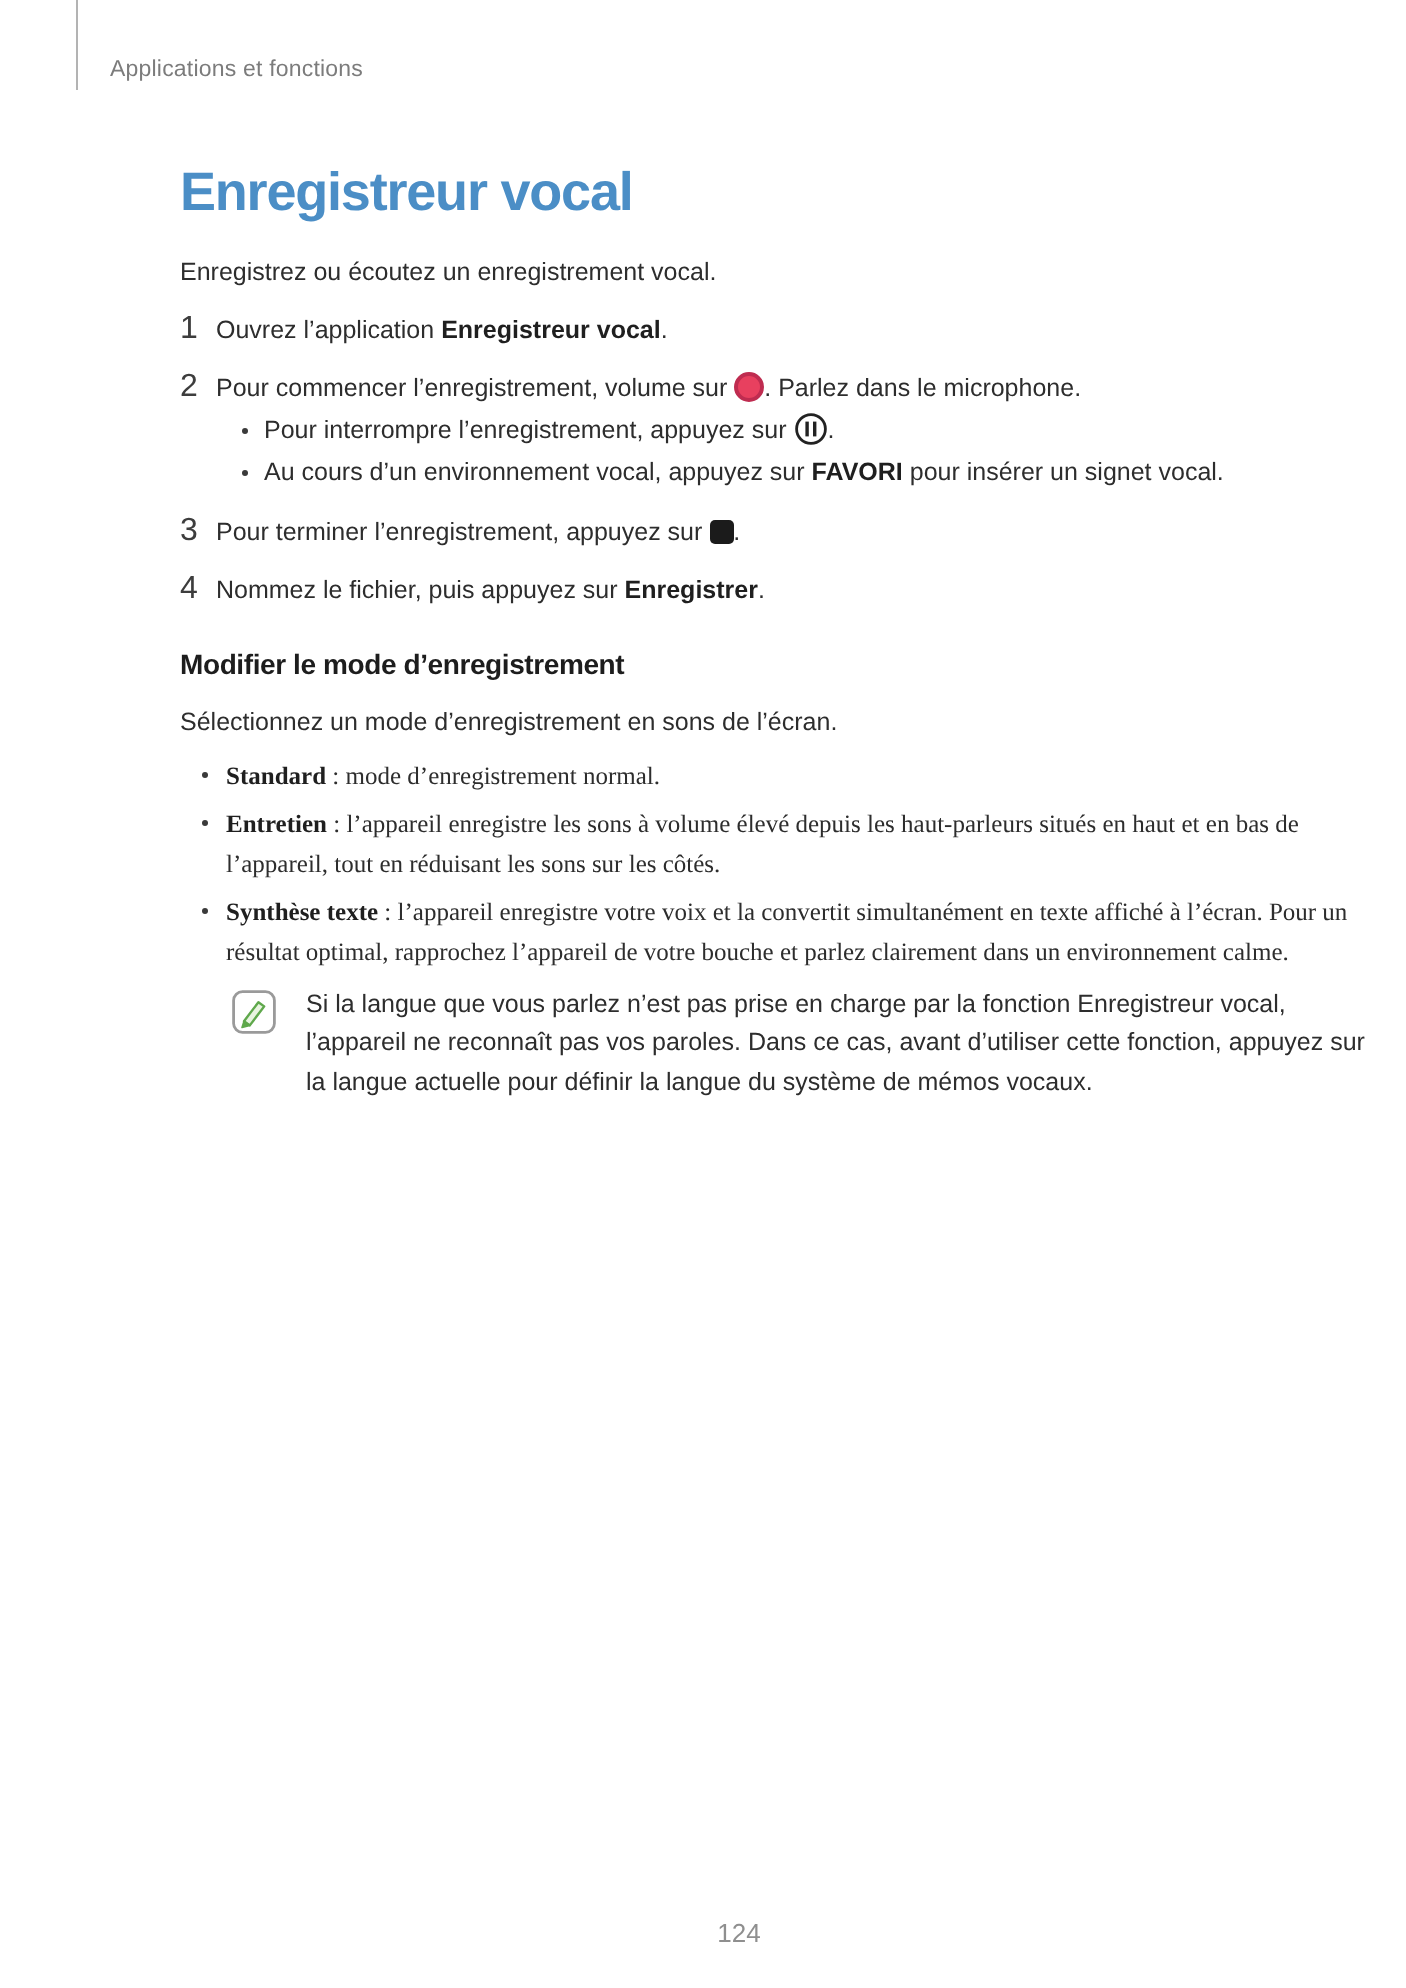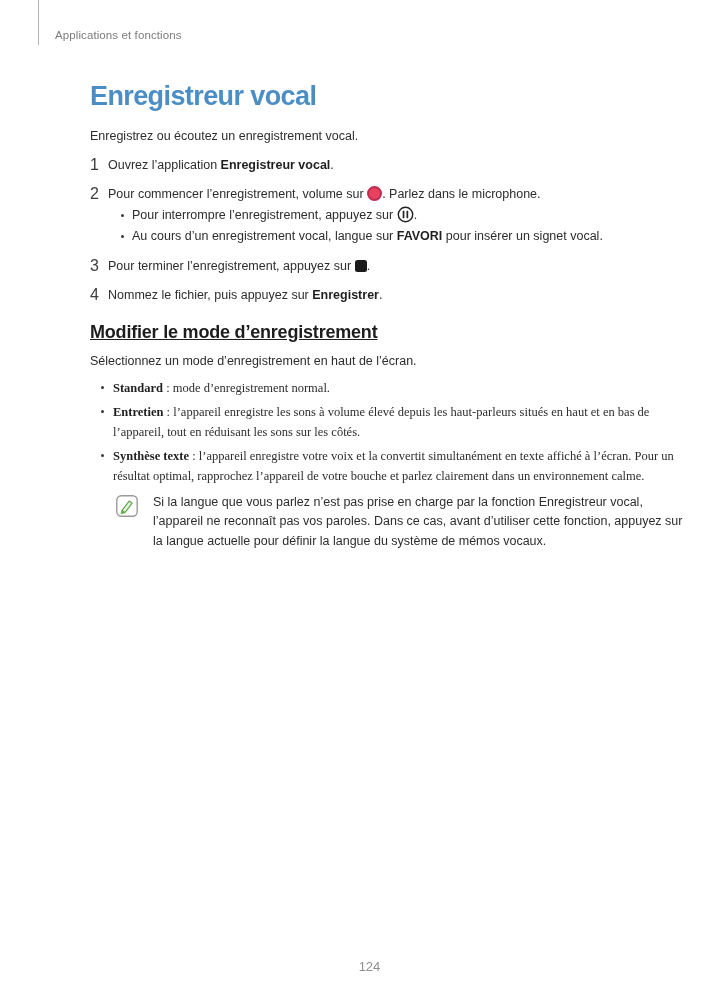--- a/index.html
+++ b/index.html
@@ -45,22 +45,22 @@
   .sub-bullets li { display:flex; font-size:12.5px; line-height:21px; }
   .dot {
     flex:0 0 3px; width:3px; height:3px; border-radius:50%;
     background:#3a3a3a;
   }
   .sub-bullets .dot { margin:9px 8px 0 13px; }
 
   
   .section-heading {
     margin:17px 0 0 0;
-    font-size:18px; font-weight:700; color:#1d1d1d;
-    letter-spacing:-0.2px; line-height:20px;text-decoration:underline;
+    font-size:14px; font-weight:700; color:#1d1d1d;
+    letter-spacing:-0.2px; line-height:20px;
   }
   .lead { margin:9px 0 0 0; font-size:12.5px; line-height:20px; }
 
   .modes { list-style:none; margin:7px 0 0 0; padding:0; }
   .modes li { display:flex; font-size:12.5px; line-height:20.5px; margin-bottom:3px; }
   .modes .dot { margin:8px 9px 0 11px; }
   .modes .mode-text { flex:1;font-family:Liberation Serif, serif; }
 
   
   .note { display:flex; margin-top:6px; padding-left:26px; }
@@ -118,21 +118,21 @@
             <li>
               <span class="dot"></span>
               <span class="bullet-text"><span>Pour interrompre l’enregistrement, appuyez sur </span><span class="inline-icon pause-icon"><svg width="17" height="17" viewBox="0 0 17 17">
                       <circle cx="8.5" cy="8.5" r="7.2" fill="none" stroke="#222222" stroke-width="1.4"></circle>
                       <rect x="5.7" y="4.8" width="1.7" height="7.4" fill="#222222"></rect>
                       <rect x="9.5" y="4.8" width="1.7" height="7.4" fill="#222222"></rect>
                     </svg></span><span>.</span></span>
             </li>
             <li>
               <span class="dot"></span>
-              <span class="bullet-text"><span>Au cours d’un enregistrement vocal, langue sur </span><b>FAVORI</b><span> pour insérer un signet vocal.</span></span>
+              <span class="bullet-text"><span>Au cours d’un environnement vocal, appuyez sur </span><b>FAVORI</b><span> pour insérer un signet vocal.</span></span>
             </li>
           </ul>
         </div>
       </div>
 
       <div class="step">
         <span class="step-num">3</span>
         <div class="step-body">
           <p class="step-text"><span>Pour terminer l’enregistrement, appuyez sur </span><span class="inline-icon stop-icon"></span><span>.</span></p>
         </div>
@@ -142,21 +142,21 @@
         <span class="step-num">4</span>
         <div class="step-body">
           <p class="step-text"><span>Nommez le fichier, puis appuyez sur </span><b>Enregistrer</b><span>.</span></p>
         </div>
       </div>
 
     </div>
 
     <h2 class="section-heading">Modifier le mode d’enregistrement</h2>
 
-    <p class="lead">Sélectionnez un mode d’enregistrement en haut de l’écran.</p>
+    <p class="lead">Sélectionnez un mode d’enregistrement en sons de l’écran.</p>
 
     <ul class="modes">
       <li>
         <span class="dot"></span>
         <span class="mode-text"><b>Standard</b><span> : mode d’enregistrement normal.</span></span>
       </li>
       <li>
         <span class="dot"></span>
         <span class="mode-text"><b>Entretien</b><span> : l’appareil enregistre les sons à volume élevé depuis les haut-parleurs situés en haut et en bas de l’appareil, tout en réduisant les sons sur les côtés.</span></span>
       </li>

